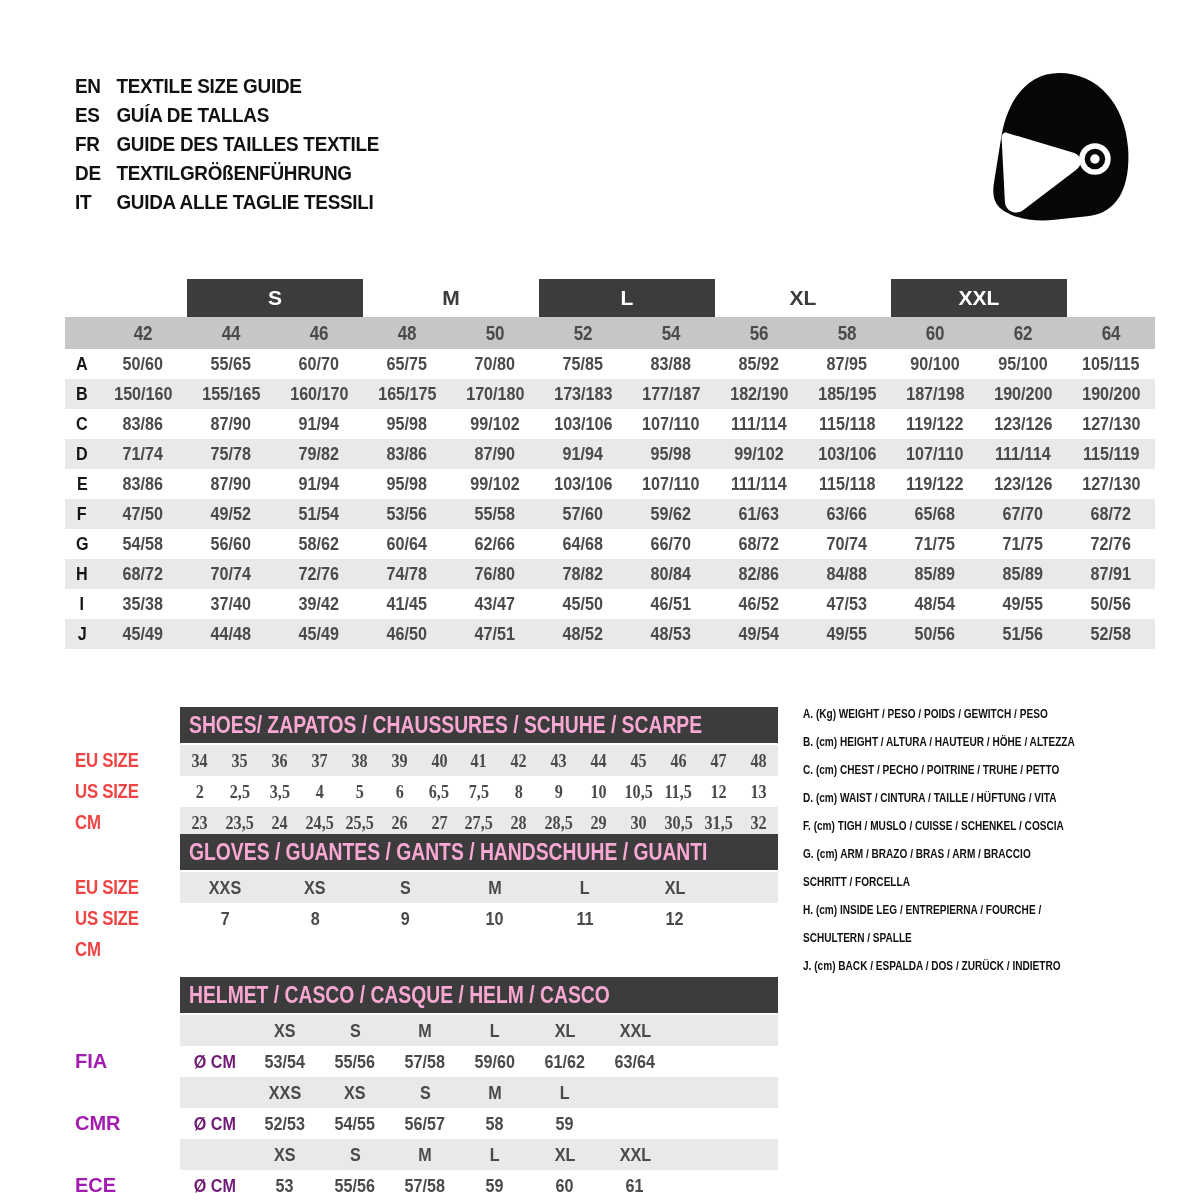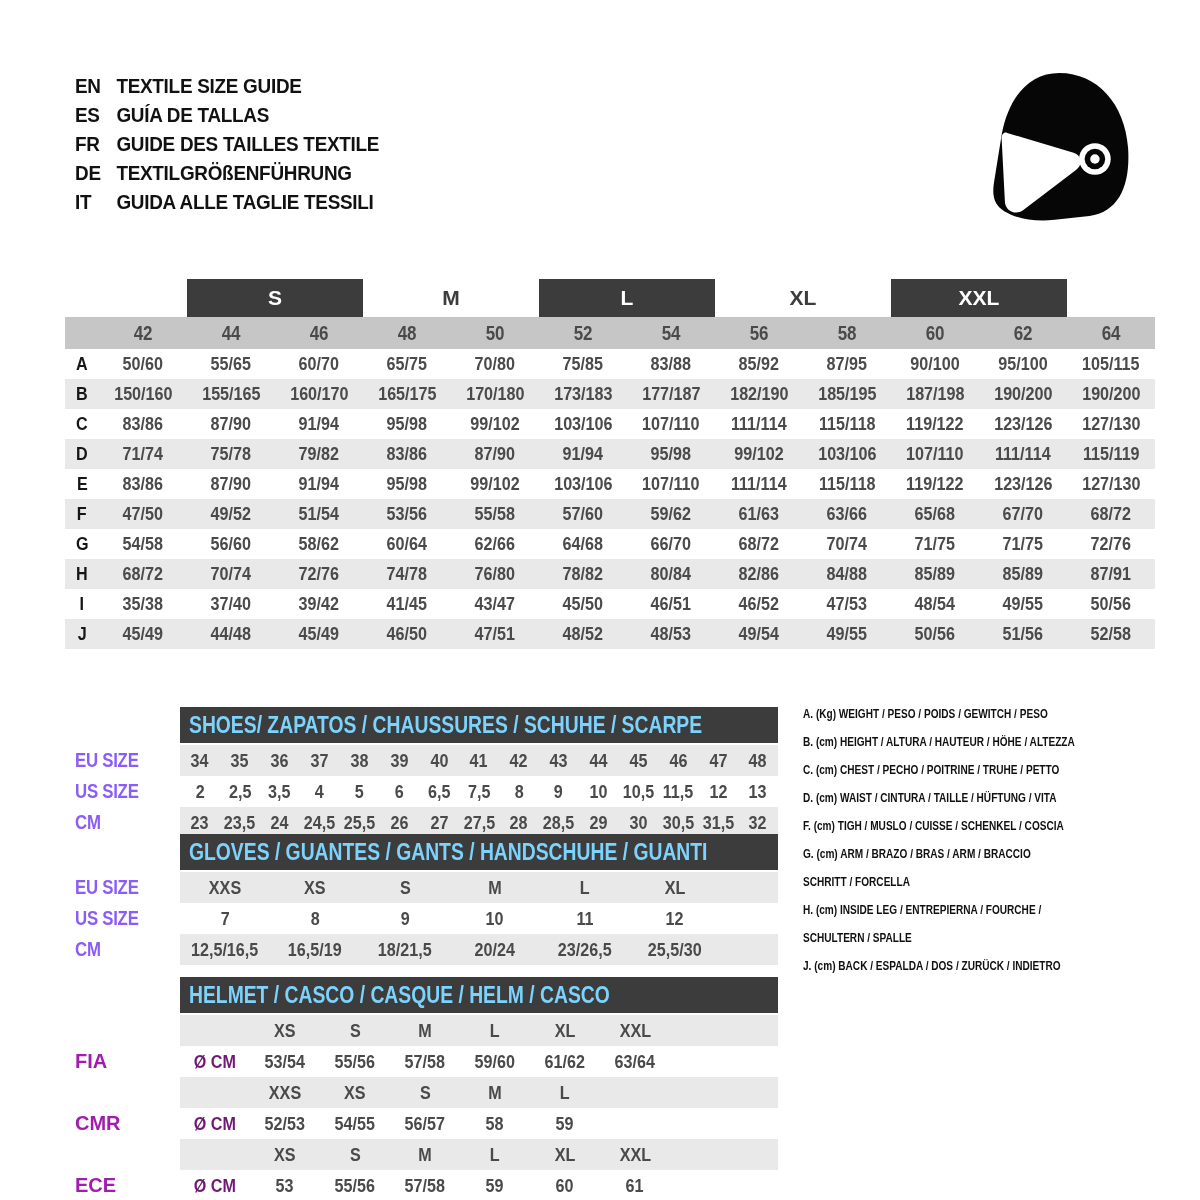--- a/index.html
+++ b/index.html
@@ -34,30 +34,30 @@
   .mt-row.striped{background:#e9e9e9;}
   .letter-cell{display:flex;align-items:center;justify-content:center;font-size:19px;color:#161616;}
   .val-cell{display:flex;align-items:center;justify-content:center;font-size:19px;color:#4a4a4a;}
 
   
   .sheet{left:75px;width:710px;}
   #shoes-section{top:678px;}
   #gloves-section{top:805px;}
   #helmet-section{top:948px;}
   .sheet-content{position:absolute;left:105px;top:0;width:598px;}
-  .bar{height:36px;background:#3c3c3c;color:#7dd3fc;display:flex;align-items:center;padding-left:9px;font-size:23px;margin-bottom:2px;box-sizing:border-box;}
+  .bar{height:36px;background:#3c3c3c;color:#f9a8d4;display:flex;align-items:center;padding-left:9px;font-size:23px;margin-bottom:2px;box-sizing:border-box;}
   .sheet-row{display:grid;height:31px;align-items:center;}
   .sheet-row.striped{background:#e9e9e9;}
-  .cols15{grid-template-columns:repeat(15,1fr);}
+  .cols15{grid-template-columns:repeat(15,1fr);font-family:Liberation Serif, serif;}
   .cols6{grid-template-columns:repeat(6,90px) 1fr;}
   .colsHelm{grid-template-columns:70px repeat(6,70px) 1fr;}
   .cell{display:flex;align-items:center;justify-content:center;font-size:19px;color:#4a4a4a;}
   .cell.dark{color:#701a75;}
   .side-labels{position:absolute;left:0;top:38px;}
-  .side-label{height:31px;display:flex;align-items:center;font-size:20px;color:#8b5cf6;letter-spacing:-0.3px;}
+  .side-label{height:31px;display:flex;align-items:center;font-size:20px;color:#ef4444;letter-spacing:-0.3px;}
   .helm-label{position:absolute;left:0;height:31px;display:flex;align-items:center;font-size:20px;color:#a21caf;}
 
   
   #legend{left:803px;top:671px;width:395px;}
   .legend-line{font-size:12px;line-height:28px;color:#101010;}
 </style>
 </head>
 <body>
 
 <div id="langs" class="abs">
@@ -764,40 +764,20 @@
             <span class="sq">9</span>
           </div>
           <div class="cell">
             <span class="sq">10</span>
           </div>
           <div class="cell">
             <span class="sq">11</span>
           </div>
           <div class="cell">
             <span class="sq">12</span>
-          </div>
-        </div>
-        <div class="sheet-row cols6 striped">
-          <div class="cell">
-            <span class="sq">12,5/16,5</span>
-          </div>
-          <div class="cell">
-            <span class="sq">16,5/19</span>
-          </div>
-          <div class="cell">
-            <span class="sq">18/21,5</span>
-          </div>
-          <div class="cell">
-            <span class="sq">20/24</span>
-          </div>
-          <div class="cell">
-            <span class="sq">23/26,5</span>
-          </div>
-          <div class="cell">
-            <span class="sq">25,5/30</span>
           </div>
         </div>
       </div>
   </div>
 </div>
 
 <div id="helmet-section" class="abs sheet">
   <div id="helmet-labels">
       <div class="helm-label" style="top: 69px;">FIA</div>
       <div class="helm-label" style="top: 131px;">CMR</div>

